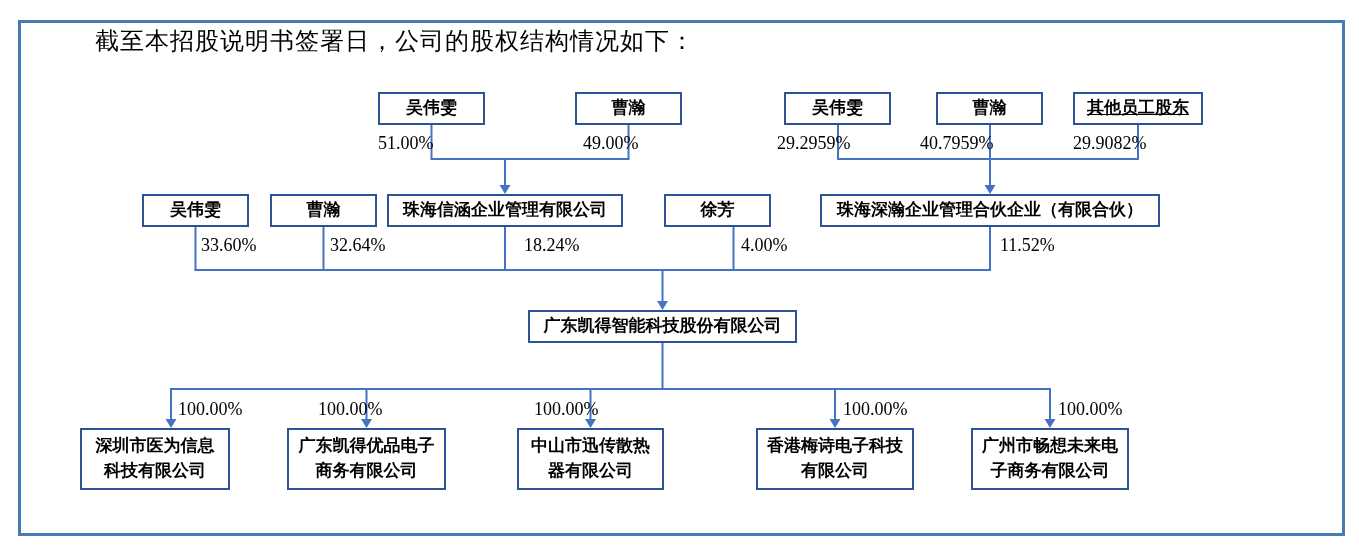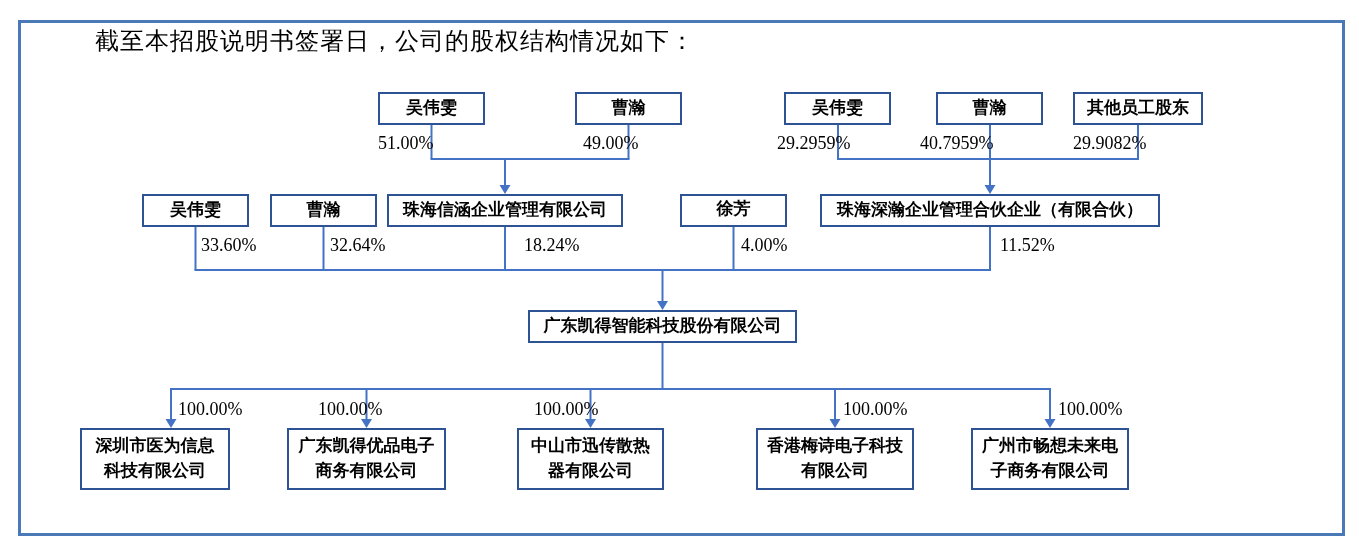--- a/index.html
+++ b/index.html
@@ -103,40 +103,40 @@
     </div>
   <div class="node h33" style="left:575px;top:92px;width:107px;">
       <span>曹瀚</span>
     </div>
   <div class="node h33" style="left:784px;top:92px;width:107px;">
       <span>吴伟雯</span>
     </div>
   <div class="node h33" style="left:936px;top:92px;width:107px;">
       <span>曹瀚</span>
     </div>
-  <div class="node h33" style="left:1073px;top:92px;width:130px;">
+  <div class="node h33" style="left:1073px;top:92px;width:130px;text-decoration:underline;">
       <span>其他员工股东</span>
     </div>
 
   <div class="pct" style="left:378px;top:133px;">51.00%</div>
   <div class="pct" style="left:583px;top:133px;">49.00%</div>
   <div class="pct" style="left:777px;top:133px;">29.2959%</div>
   <div class="pct" style="left:920px;top:133px;">40.7959%</div>
   <div class="pct" style="left:1073px;top:133px;">29.9082%</div>
 
   <div class="node h33" style="left:142px;top:194px;width:107px;">
       <span>吴伟雯</span>
     </div>
   <div class="node h33" style="left:270px;top:194px;width:107px;">
       <span>曹瀚</span>
     </div>
   <div class="node h33" style="left:387px;top:194px;width:236px;">
       <span>珠海信涵企业管理有限公司</span>
     </div>
-  <div class="node h33" style="left:680px;top:194px;width:107px;font-family:Liberation Mono, monospace;">
+  <div class="node h33" style="left:664px;top:194px;width:107px;">
       <span>徐芳</span>
     </div>
   <div class="node h33" style="left:820px;top:194px;width:340px;">
       <span>珠海深瀚企业管理合伙企业（有限合伙）</span>
     </div>
 
   <div class="pct" style="left:201px;top:235px;">33.60%</div>
   <div class="pct" style="left:330px;top:235px;">32.64%</div>
   <div class="pct" style="left:524px;top:235px;">18.24%</div>
   <div class="pct" style="left:741px;top:235px;">4.00%</div>

